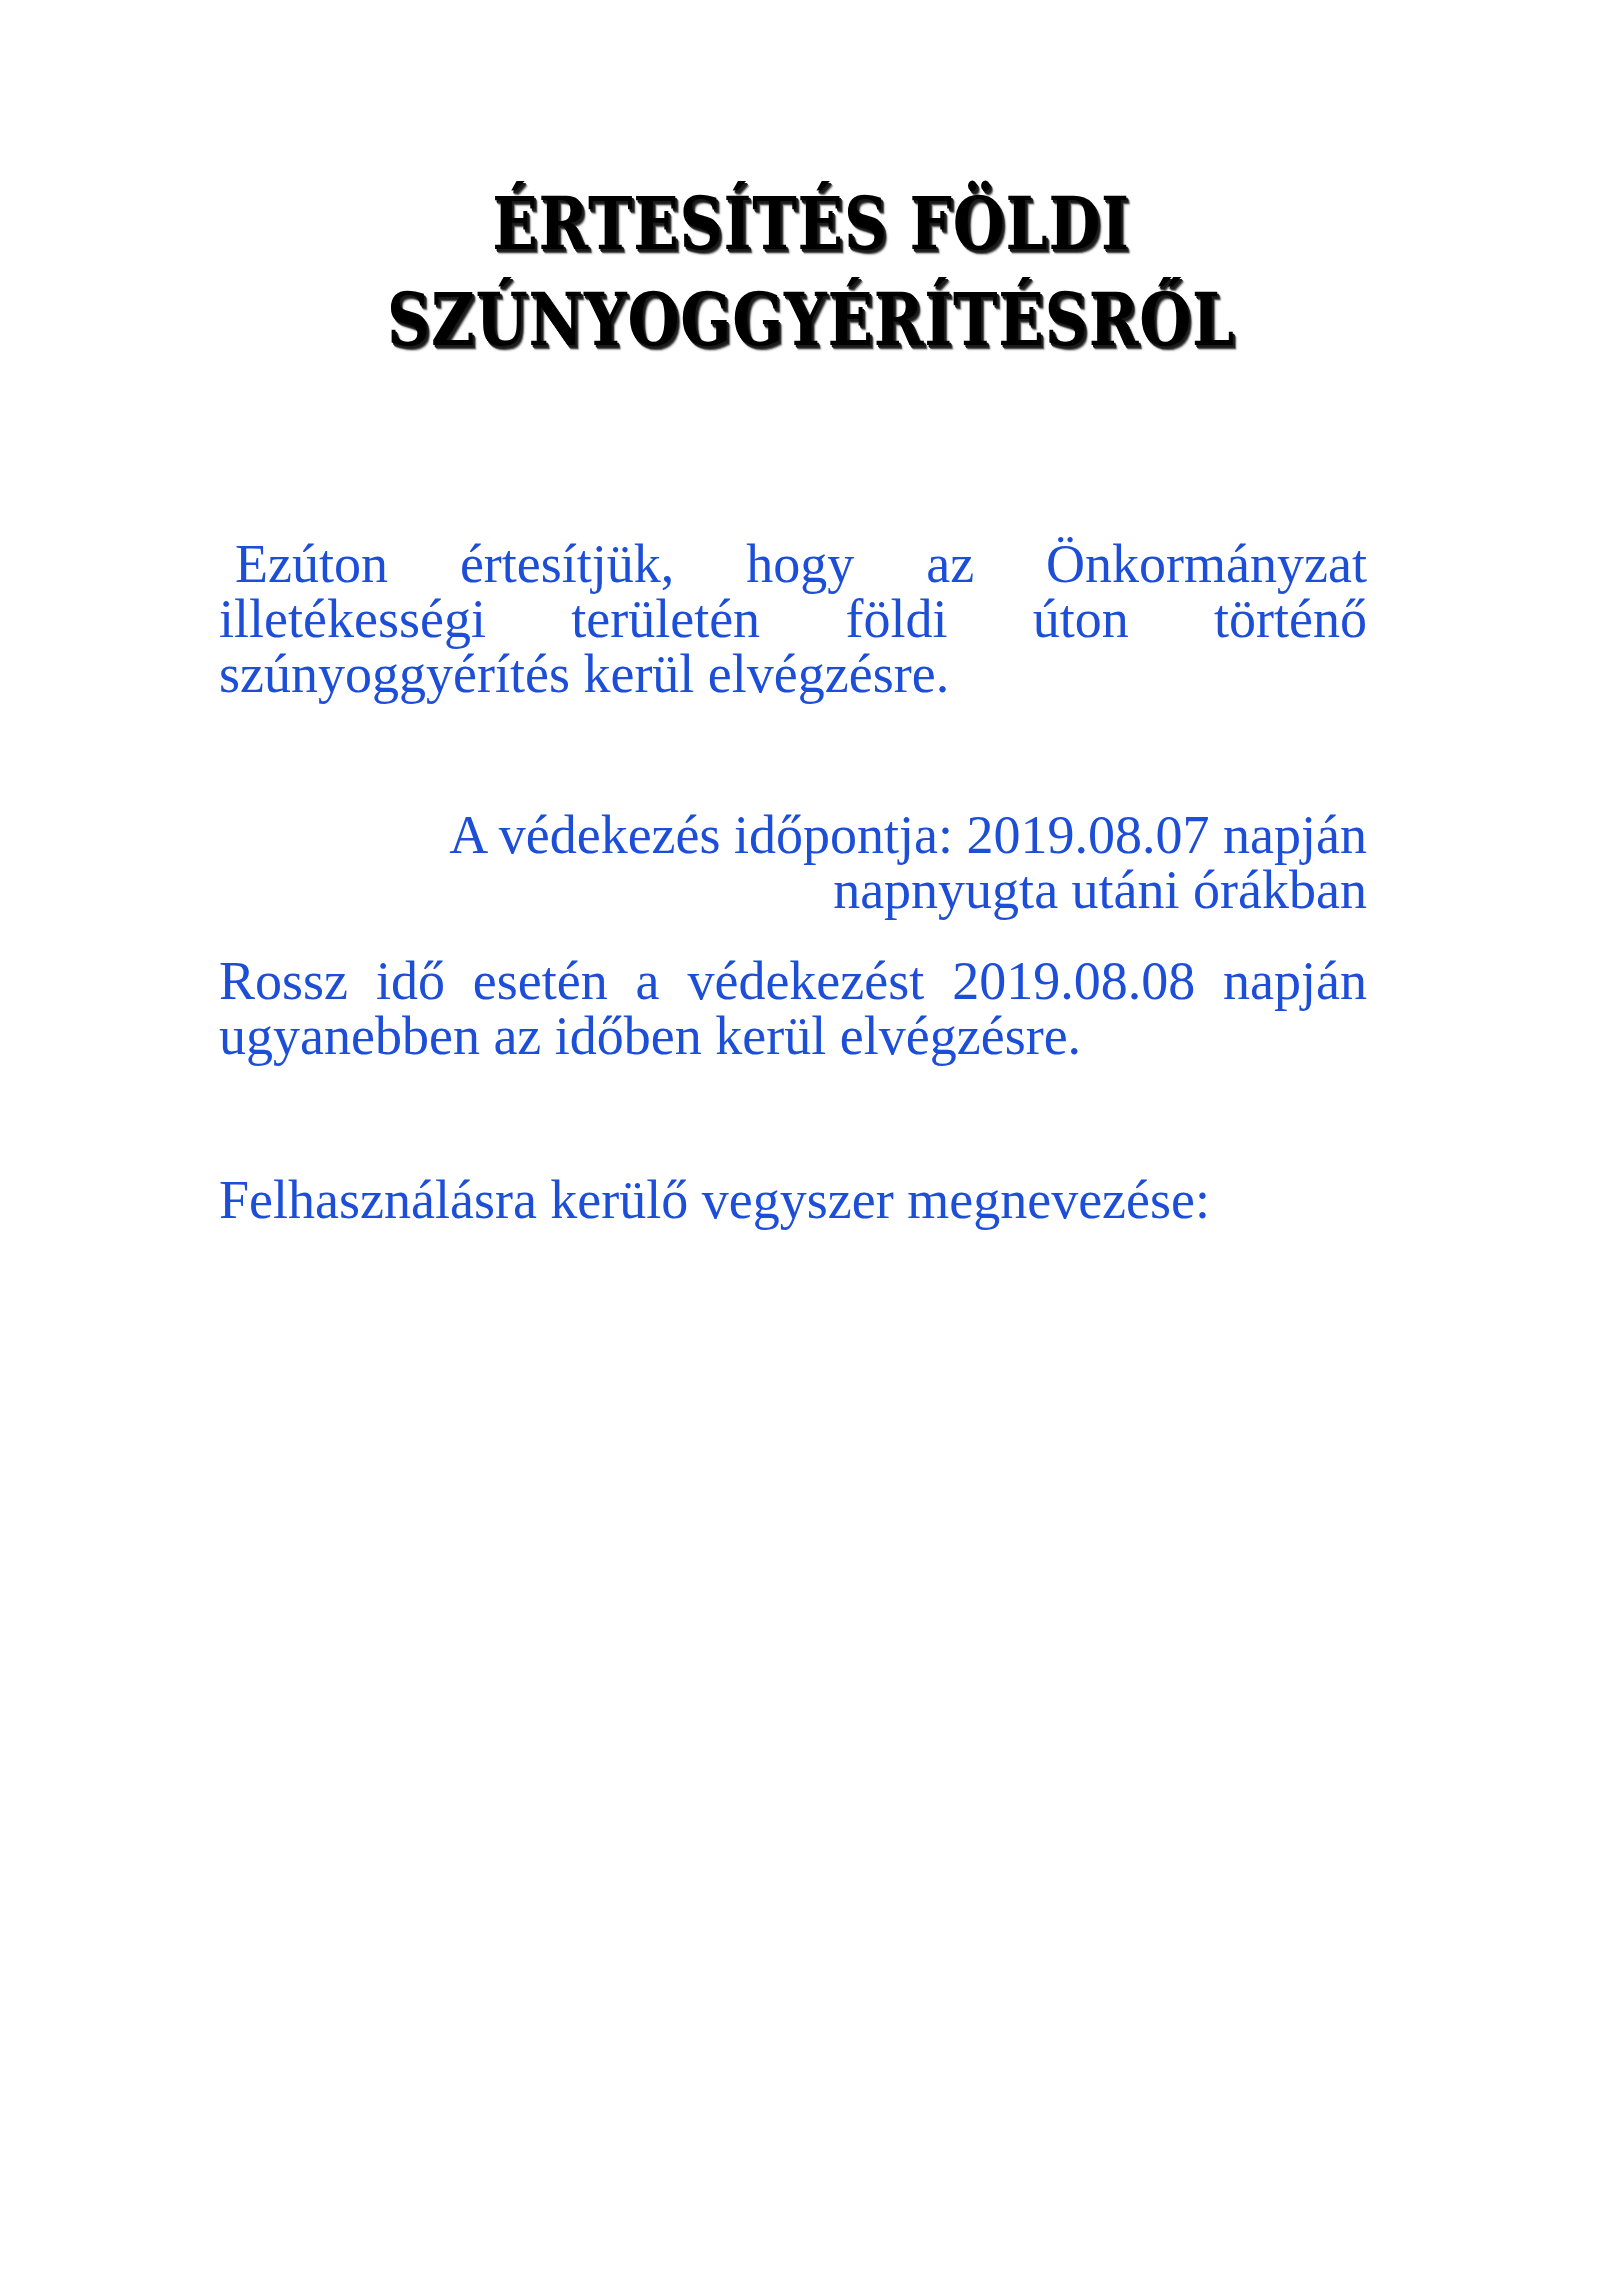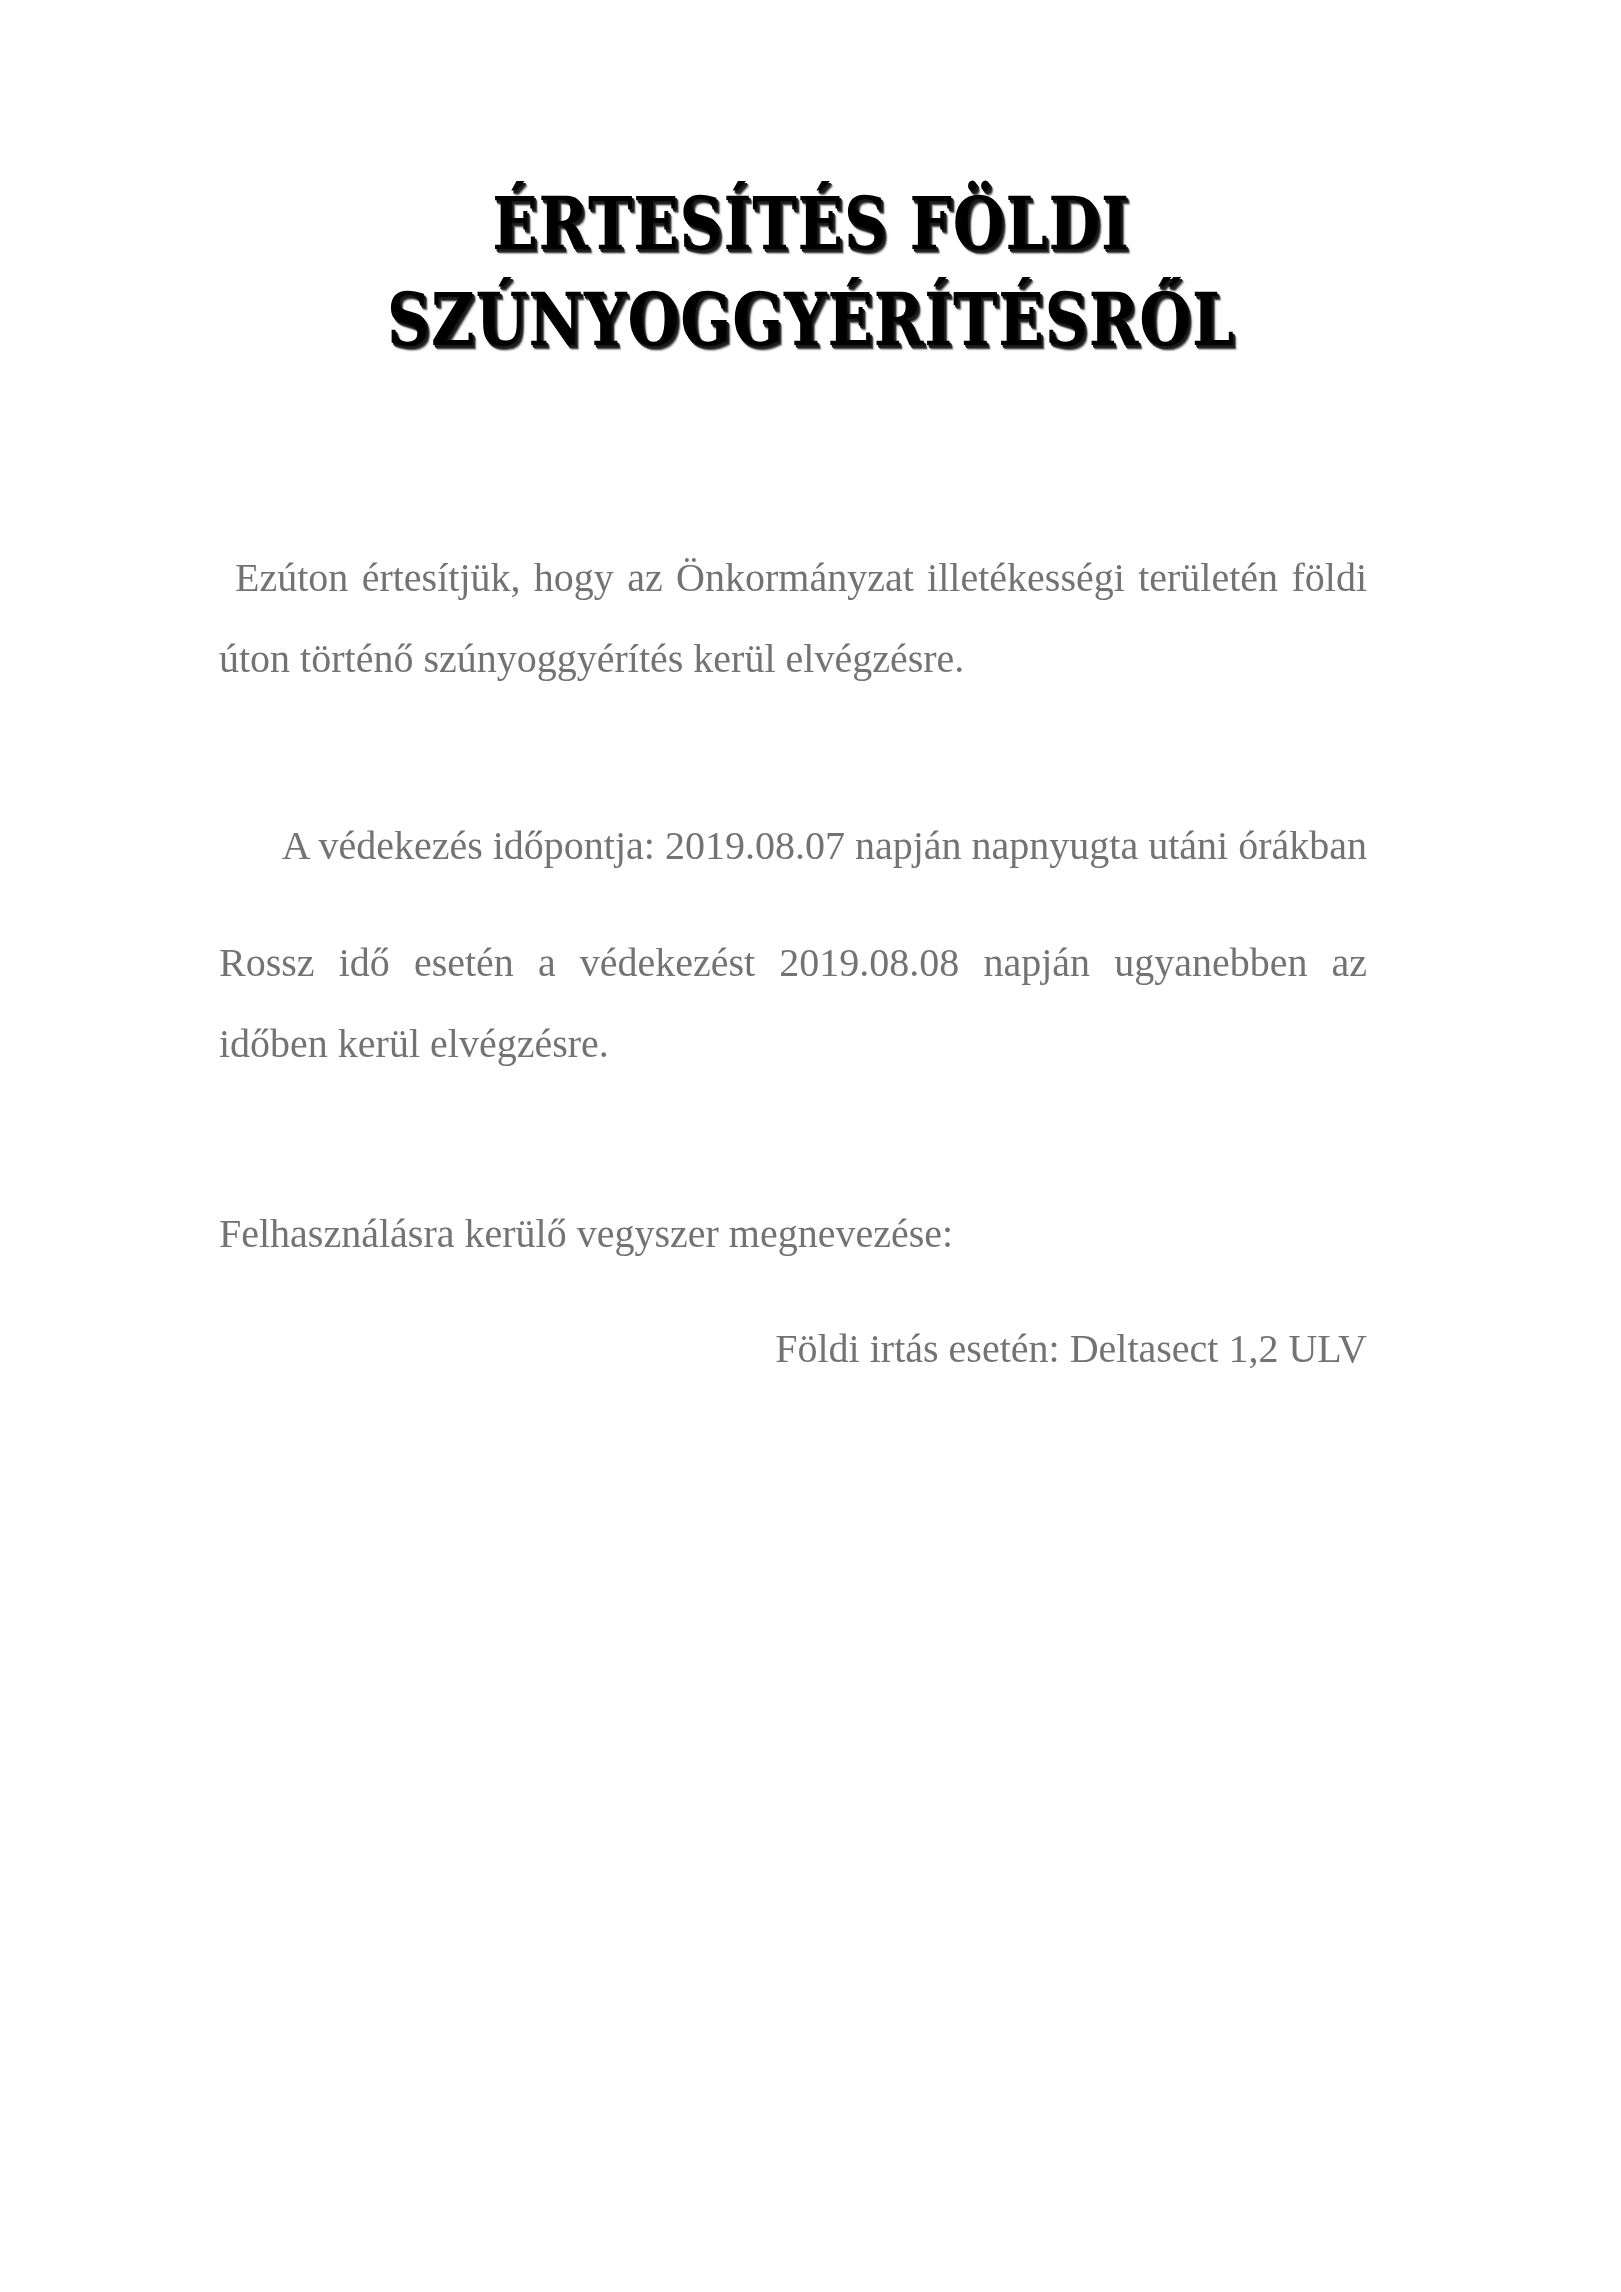--- a/index.html
+++ b/index.html
@@ -52,23 +52,23 @@
   
   .body-col {
     position: absolute;
     left: 219px;
     top: 537px;
     width: 1148px;
   }
 
   .para {
     font-family: "Liberation Serif", "DejaVu Serif", serif;
-    font-size: 40px;
-    line-height: 81px;
-    color: #737373;
+    font-size: 54px;
+    line-height: 55px;
+    color: #1d4ed8;
     text-align: justify;
     text-justify: inter-word;
     margin: 0;
     hyphens: none;
   }
 
   .para.flush {
     text-align: right;
   }
 
@@ -100,21 +100,20 @@
     <div class="gap-md"></div>
 
     <p class="para">Rossz idő esetén a védekezést 2019.08.08 napján ugyanebben az időben kerül elvégzésre.</p>
 
     <div class="gap-xl"></div>
 
     <p class="para">Felhasználásra kerülő vegyszer megnevezése:</p>
 
     <div class="gap-sm"></div>
 
-    <p class="para flush">Földi irtás esetén: Deltasect 1,2 ULV</p>
 
     <div class="gap-xl"></div>
 
 
   </div>
 
 </div>
 
 
 </body></html>

